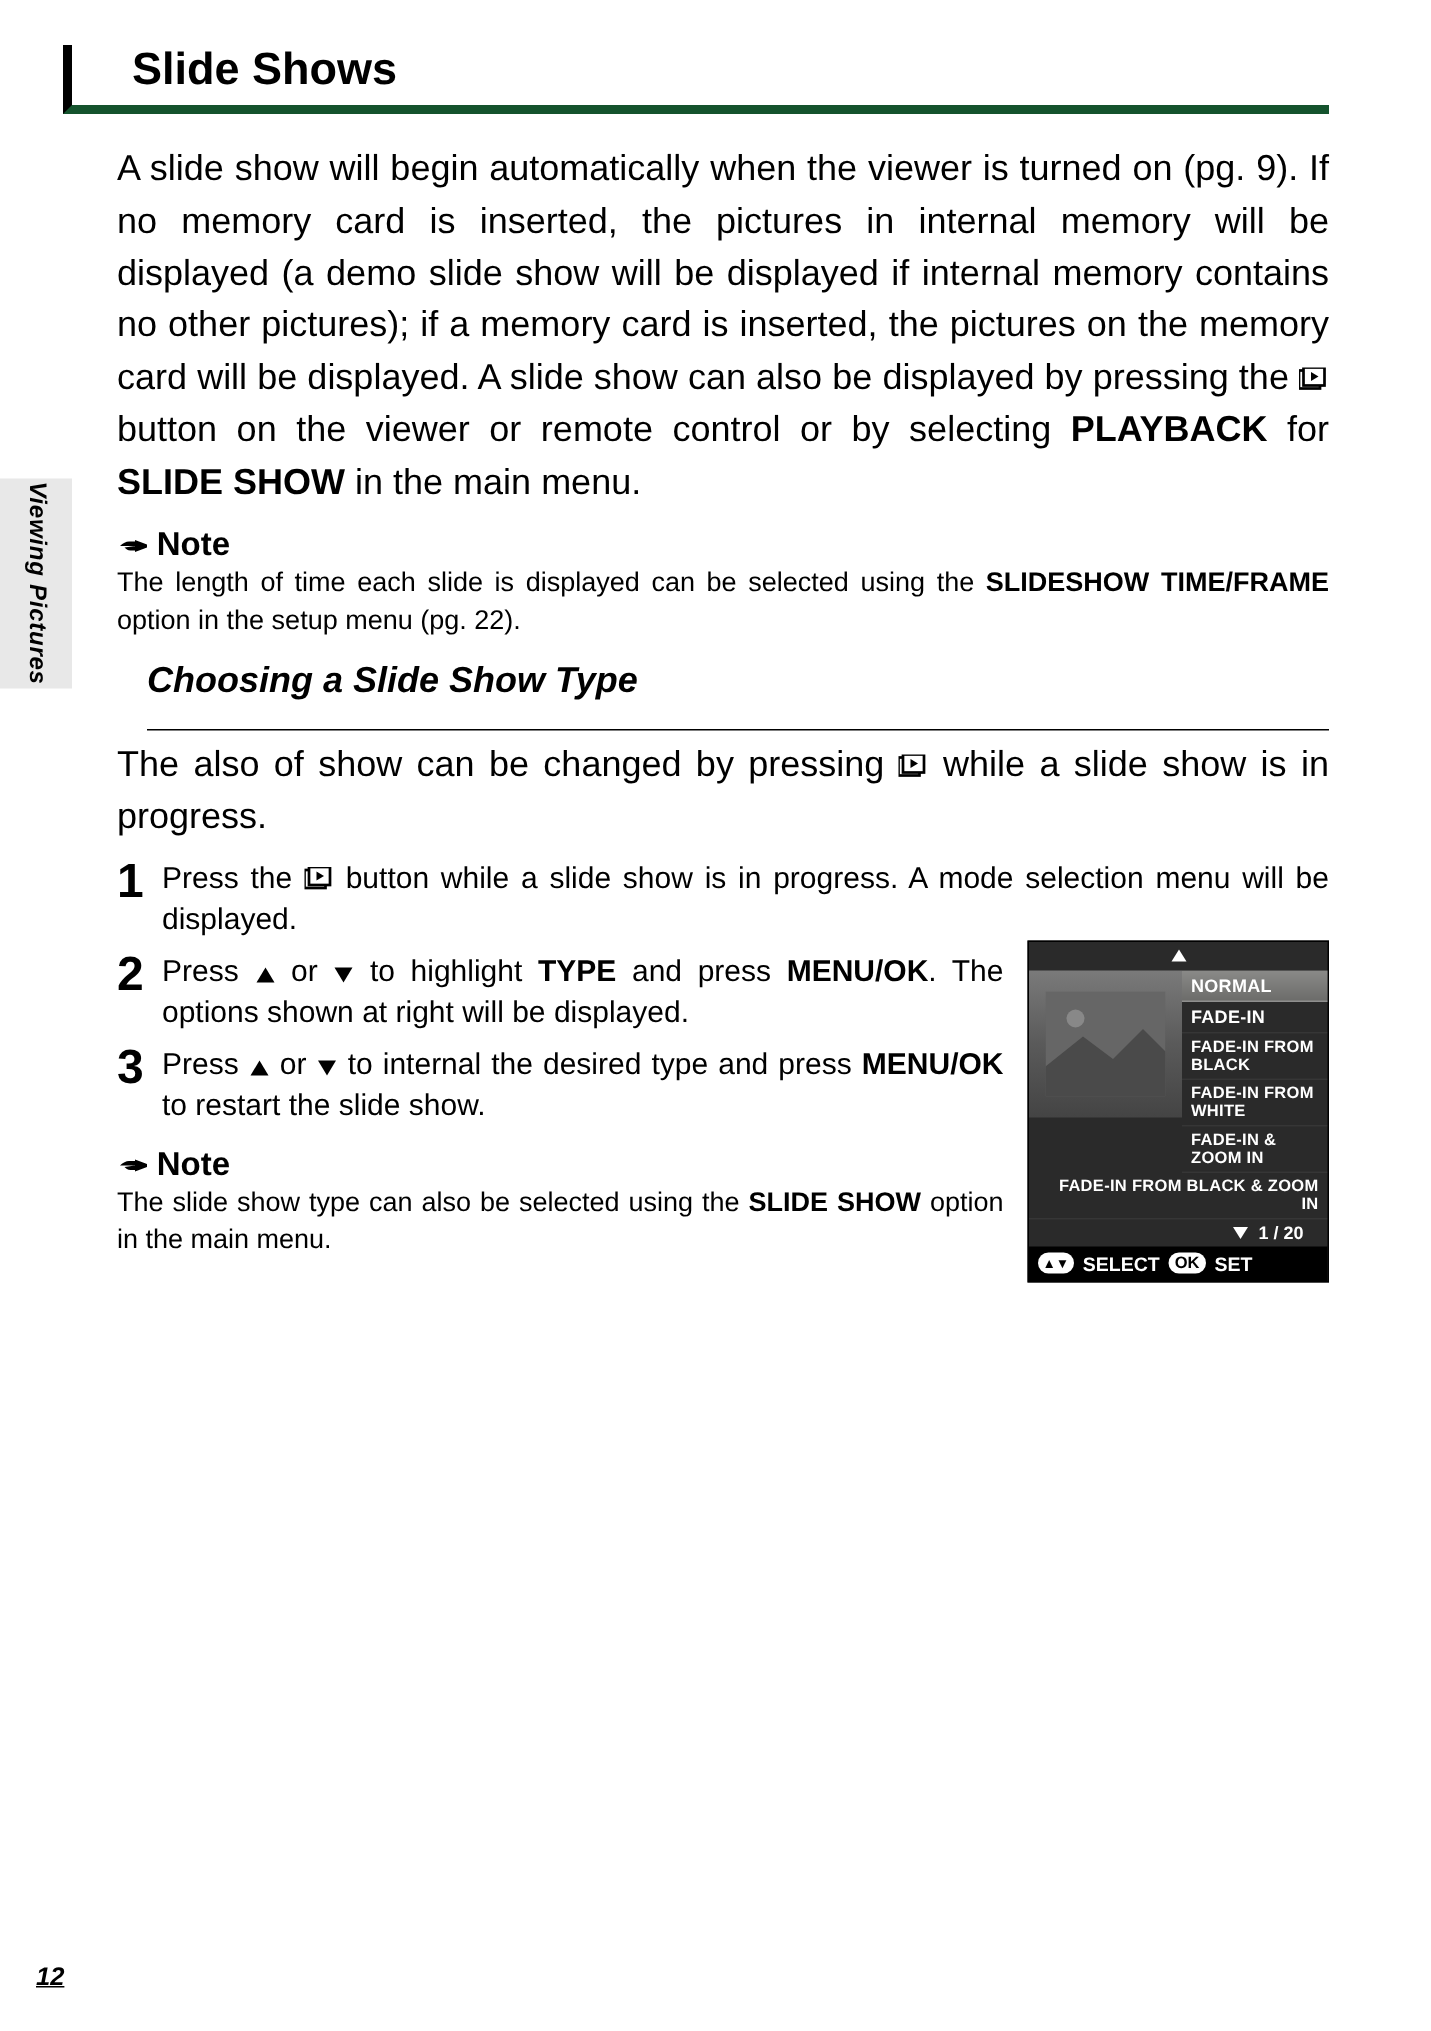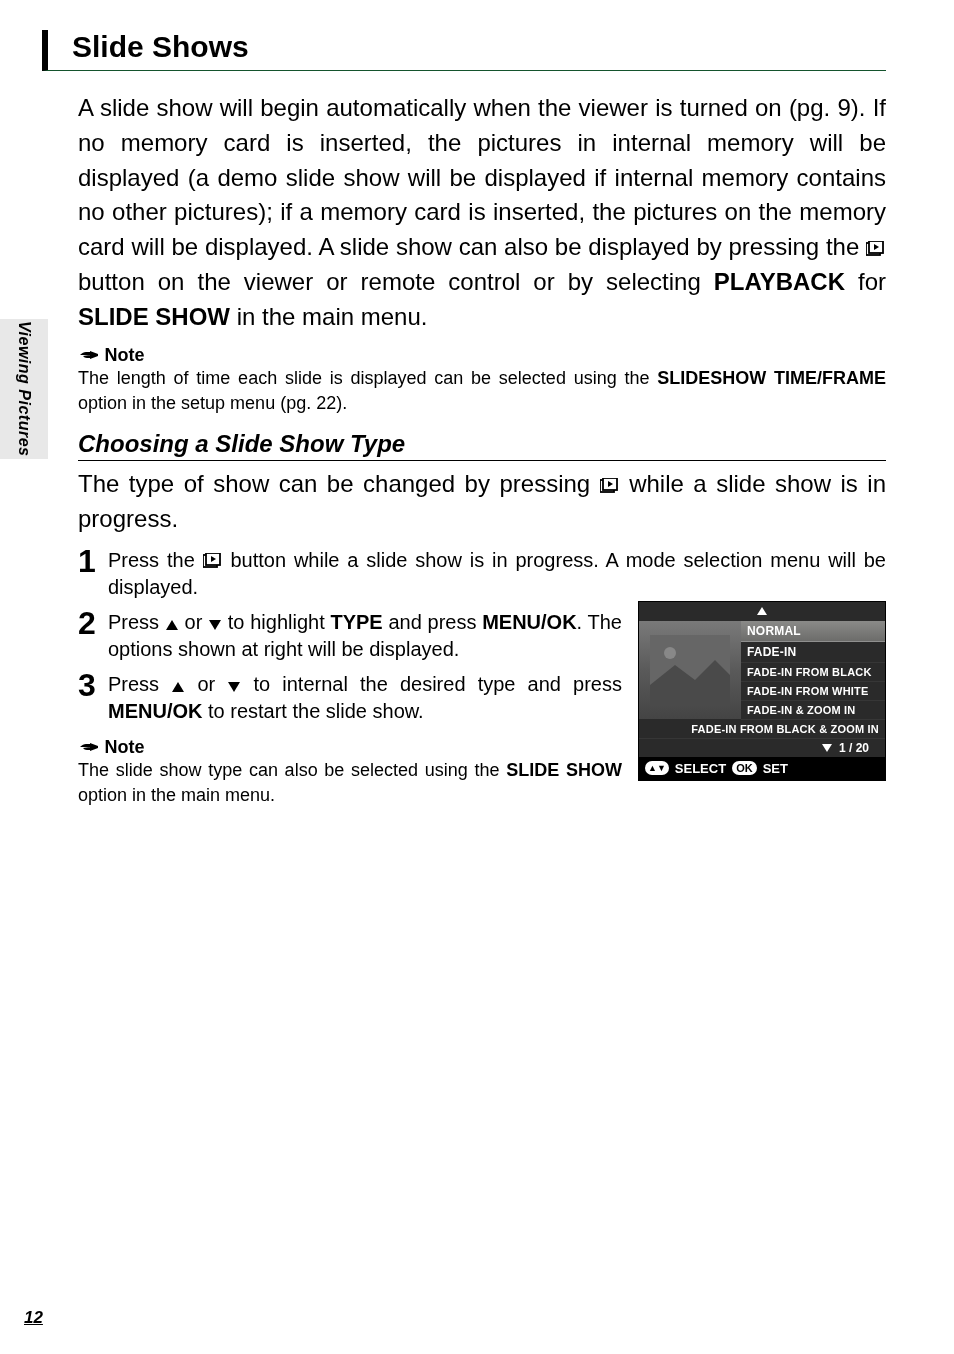--- a/index.html
+++ b/index.html
@@ -33,23 +33,23 @@
     }
     .side-tab-text {
       writing-mode: vertical-rl;
       font-weight: bold;
       font-style: italic;
       font-size: 16px;
       letter-spacing: 0.5px;
     }
     .title-wrap {
       border-left: 6px solid #000;
-      padding-left: 24px;
+      padding-left: 40px;
       margin-bottom: 20px;
-      border-bottom: 1px solid #14532d;
+      border-bottom: 6px solid #14532d;
       padding-bottom: 6px;
       margin-left: -6px;
     }
     .title {
       font-size: 30px;
       font-weight: bold;
     }
     .content {
       margin-left: 30px;
     }
@@ -58,38 +58,39 @@
       line-height: 1.45;
       text-align: justify;
       margin-bottom: 10px;
     }
     .note-icon {
       display: inline-block;
       vertical-align: -2px;
     }
     .note-label {
       font-weight: bold;
-      font-size: 18px;
+      font-size: 22px;
     }
     .note-head {
       margin-top: 8px;
     }
     .note-text {
       font-size: 18px;
       line-height: 1.4;
       text-align: justify;
     }
     .subheading {
       font-size: 24px;
       font-weight: bold;
       font-style: italic;
       border-bottom: 1px solid #000;
       margin-top: 14px;
       margin-bottom: 6px;
-      padding-bottom: 2px;
+      padding-bottom: 18px;
+      margin-left: 20px;
     }
     .step-row {
       display: flex;
       gap: 8px;
       margin-top: 8px;
     }
     .step-num {
       font-size: 32px;
       font-weight: bold;
       font-family: "Arial Narrow", Arial, sans-serif;
@@ -106,21 +107,21 @@
       display: flex;
       gap: 16px;
       align-items: flex-start;
     }
     .cols-left {
       flex: 1;
     }
     .bold { font-weight: bold; }
     .icon-inline { vertical-align: -2px; }
     .screen {
-      width: 248px;
+      width: 201px;
       background: #2a2a2a;
       font-family: Arial, sans-serif;
       font-weight: bold;
       color: #fff;
       font-size: 12px;
       border: 1px solid #000;
     }
     .screen-top {
       text-align: center;
       padding: 2px 0;
@@ -227,21 +228,21 @@
           <path d="M2 8 L12 8 L12 5 L8 5 C6 5 4 6 2 8 Z M12 8 L12 11 L9 11 C7 11 6 10 5 9 Z M12 4 L20 7 L20 9 L12 12 Z" fill="#000"></path>
         </svg>
       <span class="note-label">Note</span>
     </div>
     <p class="note-text">
       <span>The length of time each slide is displayed can be selected using the </span><span class="bold">SLIDESHOW TIME/FRAME</span><span> option in the setup menu (pg. 22).</span>
     </p>
 
     <h2 class="subheading">Choosing a Slide Show Type</h2>
     <p class="para">
-      <span>The type of show can be changed by pressing </span><svg class="icon-inline" width="20" height="16" viewBox="0 0 20 16">
+      <span>The also of show can be changed by pressing </span><svg class="icon-inline" width="20" height="16" viewBox="0 0 20 16">
           <rect x="0" y="2" width="14" height="12" fill="none" stroke="#000" stroke-width="1.8"></rect>
           <rect x="3" y="0" width="14" height="12" fill="#fff" stroke="#000" stroke-width="1.8"></rect>
           <polygon points="8,3 13,6 8,9" fill="#000"></polygon>
         </svg><span> while a slide show is in progress.</span>
     </p>
 
     <div class="step-row">
       <div class="step-num">1</div>
       <div class="step-body">
         <span>Press the </span><svg class="icon-inline" width="20" height="16" viewBox="0 0 20 16">

